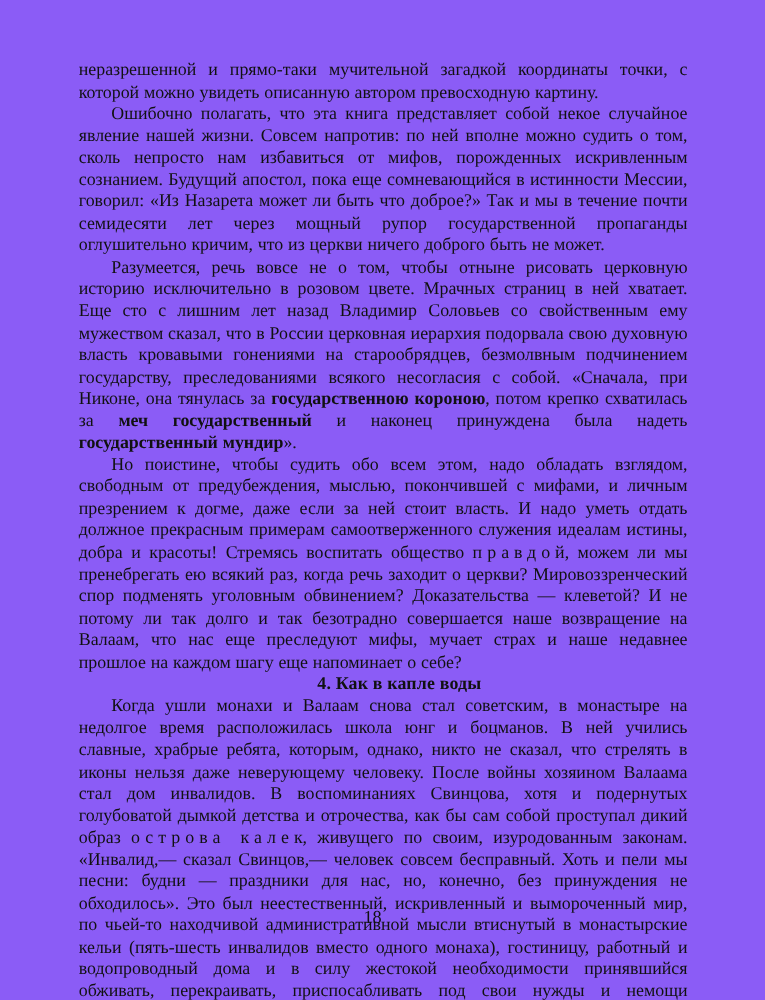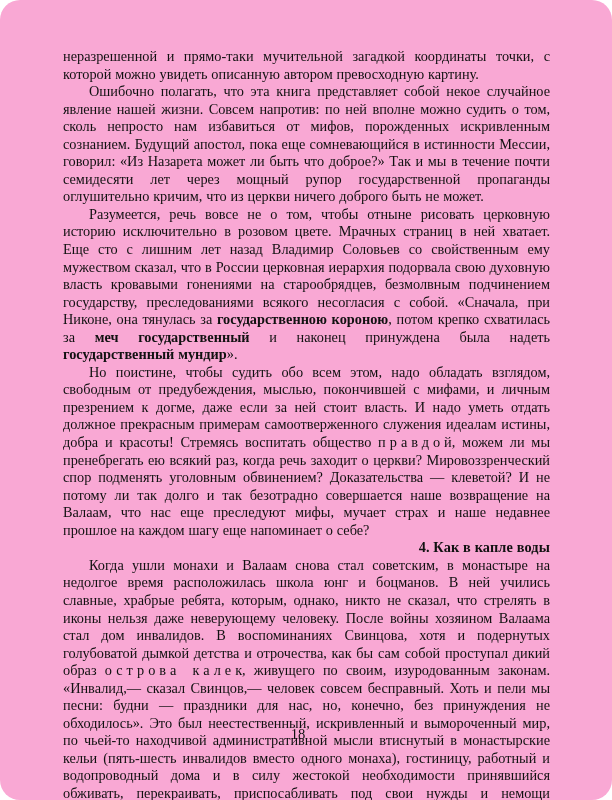--- a/index.html
+++ b/index.html
@@ -5,25 +5,24 @@
 <style>
   html, body {
     margin: 0;
     padding: 0;
     background: #ffffff;
   }
   .page {
     position: relative;
     width: 612px;
     height: 800px;
-    background: #f9a8d4;
+    background: #8b5cf6;
     overflow: hidden;
     font-family: "Liberation Serif", "DejaVu Serif", serif;
     color: #111111;
-    border-radius: 20px;
   }
   .textblock {
     position: absolute;
     left: 63px;
     top: 48px;
     width: 487px;
   }
   p.para {
     margin: 0;
     font-size: 14.3px;
@@ -38,21 +37,21 @@
   p.para.cont {
     text-indent: 0;
   }
   
   h2.section {
     margin: 0;
     font-size: 14.3px;
     line-height: 17.55px;
     font-weight: bold;
     text-indent: 26px;
-    text-align: right;
+    text-align: center;
     letter-spacing: 0.01em;
   }
   .b {
     font-weight: bold;
     margin-top: 44px;
   }
   .sp {
     letter-spacing: 0.28em;
     margin-right: -0.28em;
   }

